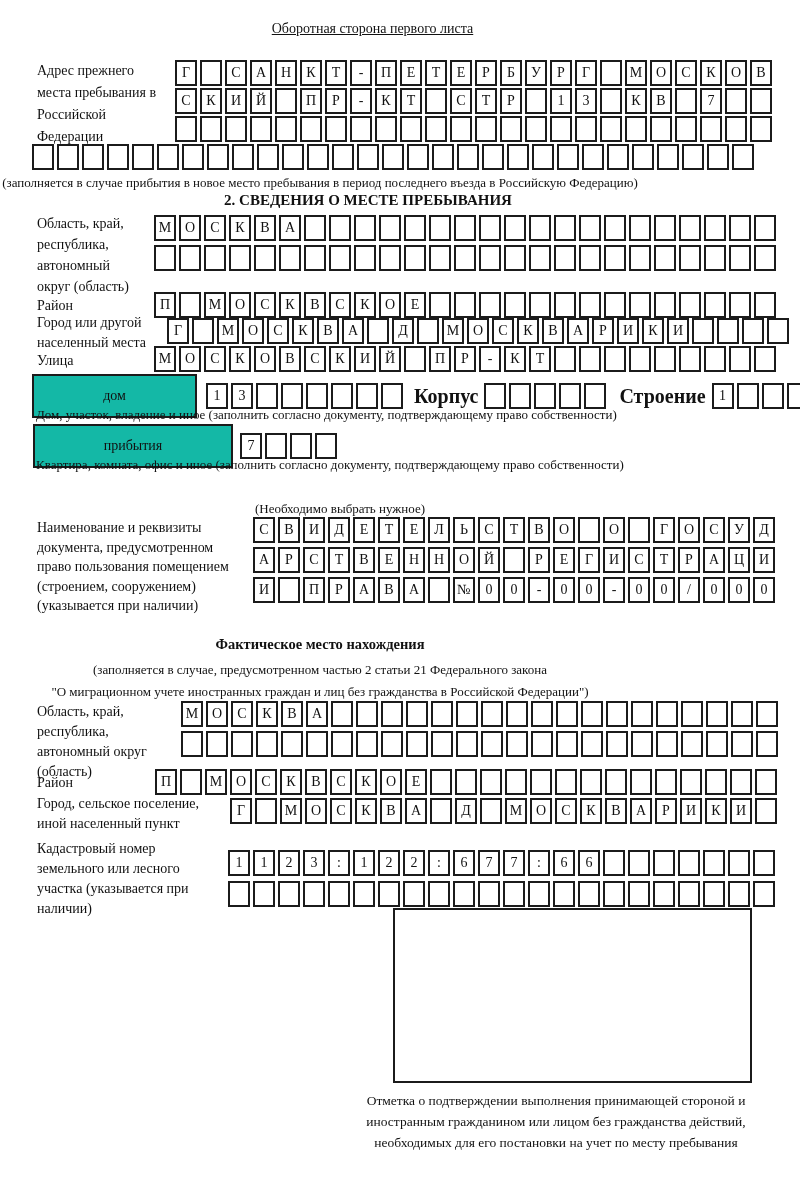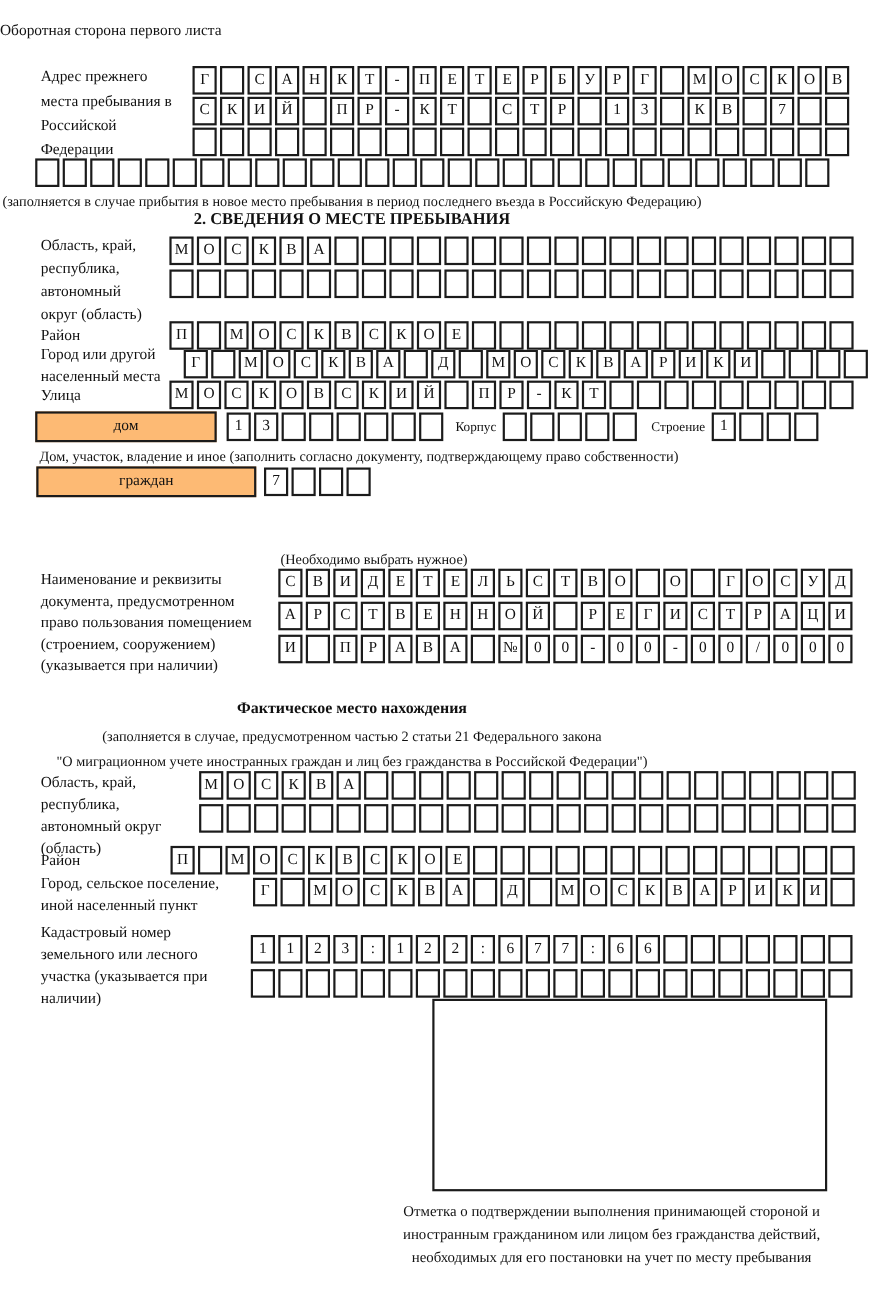--- a/index.html
+++ b/index.html
@@ -12,33 +12,33 @@
   .cap{font-size:13px;line-height:18px;}
   .center{text-align:center;width:640px;left:0;}
   .title{font-weight:bold;font-size:15px;}
   .boxrow{display:flex;}
   .cell{
     box-sizing:border-box;flex:0 0 22px;width:22px;height:26px;margin-right:3px;
     border:2px solid #1b1b1b;display:flex;align-items:center;justify-content:center;
     font-size:14px;line-height:1;background:#fff;
   }
   .field-rect{
-    box-sizing:border-box;border:2px solid #1b1b1b;height:28px;background:#fdba74;
+    box-sizing:border-box;border:2px solid #1b1b1b;height:44px;background:#14b8a6;
     display:flex;align-items:center;justify-content:center;font-size:14px;
   }
-  .inline-label{font-size:12px;white-space:nowrap;display:flex;align-items:center;}
+  .inline-label{font-size:20px;white-space:nowrap;display:flex;align-items:center;font-weight:bold;}
   .mesto-row{display:flex;align-items:center;}
   .stamp-box{box-sizing:border-box;border:2px solid #1b1b1b;background:#fff;}
 </style>
 </head>
 <body>
 
 <div class="page">
 
-  <div class="abs lbl" style="left:0;top:18px;width:745px;text-align:left;">Оборотная сторона первого листа</div>
+  <div class="abs lbl" style="left:0;top:18px;width:745px;text-align:center;text-decoration:underline;">Оборотная сторона первого листа</div>
 
   <div class="abs lbl" style="left:37px;top:60px;width:132px;line-height:22px;">Адрес прежнего места пребывания в Российской Федерации</div>
   <div class="abs boxrow" style="left:175px;top:60px;">
       <span class="cell">Г</span>
       <span class="cell"></span>
       <span class="cell">С</span>
       <span class="cell">А</span>
       <span class="cell">Н</span>
       <span class="cell">К</span>
       <span class="cell">Т</span>
@@ -138,21 +138,21 @@
       <span class="cell"></span>
       <span class="cell"></span>
       <span class="cell"></span>
       <span class="cell"></span>
       <span class="cell"></span>
       <span class="cell"></span>
       <span class="cell"></span>
     </div>
   <div class="abs cap center" style="top:174px;">(заполняется в случае прибытия в новое место пребывания в период последнего въезда в Российскую Федерацию)</div>
 
-  <div class="abs title center" style="top:192px;">2. СВЕДЕНИЯ О МЕСТЕ ПРЕБЫВАНИЯ</div>
+  <div class="abs title center" style="top:192px;margin-left:48px;">2. СВЕДЕНИЯ О МЕСТЕ ПРЕБЫВАНИЯ</div>
 
   <div class="abs lbl" style="left:37px;top:213px;width:108px;">Область, край, республика, автономный округ (область)</div>
   <div class="abs boxrow" style="left:154px;top:215px;">
       <span class="cell">М</span>
       <span class="cell">О</span>
       <span class="cell">С</span>
       <span class="cell">К</span>
       <span class="cell">В</span>
       <span class="cell">А</span>
       <span class="cell"></span>
@@ -314,28 +314,29 @@
     <div class="boxrow" style="margin-left:6px;">
         <span class="cell">1</span>
         <span class="cell"></span>
         <span class="cell"></span>
         <span class="cell"></span>
       </div>
   </div>
   <div class="abs cap" style="left:36px;top:406px;">Дом, участок, владение и иное (заполнить согласно документу, подтверждающему право собственности)</div>
 
   <div class="abs" style="left:33px;top:424px;display:flex;align-items:center;">
-    <div class="field-rect" style="width:200px;">граждан</div>
+    <div class="field-rect" style="width:200px;">прибытия</div>
     <div class="boxrow" style="margin-left:7px;">
         <span class="cell">7</span>
         <span class="cell"></span>
         <span class="cell"></span>
         <span class="cell"></span>
       </div>
   </div>
+  <div class="abs cap" style="left:36px;top:456px;">Квартира, комната, офис и иное (заполнить согласно документу, подтверждающему право собственности)</div>
 
   <div class="abs cap" style="left:190px;top:500px;width:300px;text-align:center;">(Необходимо выбрать нужное)</div>
 
   <div class="abs lbl" style="left:37px;top:518px;width:205px;line-height:19.5px;">Наименование и реквизиты документа, предусмотренном право пользования помещением (строением, сооружением) (указывается при наличии)</div>
   <div class="abs boxrow" style="left:253px;top:517px;">
       <span class="cell">С</span>
       <span class="cell">В</span>
       <span class="cell">И</span>
       <span class="cell">Д</span>
       <span class="cell">Е</span>

